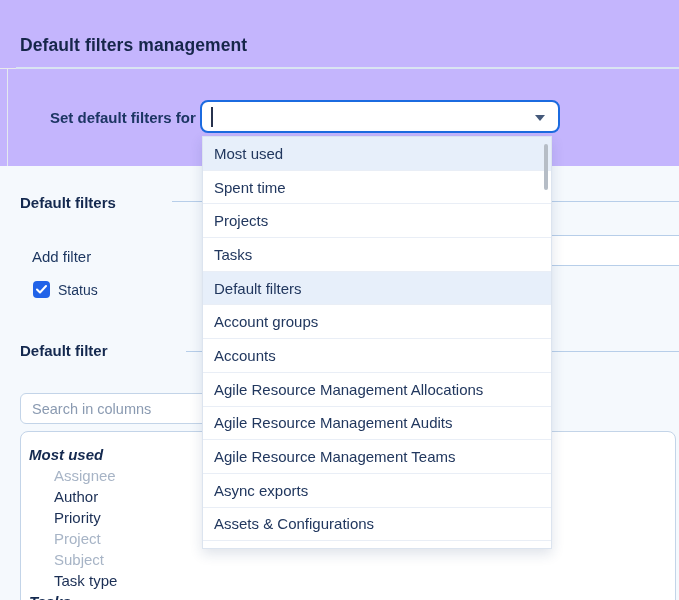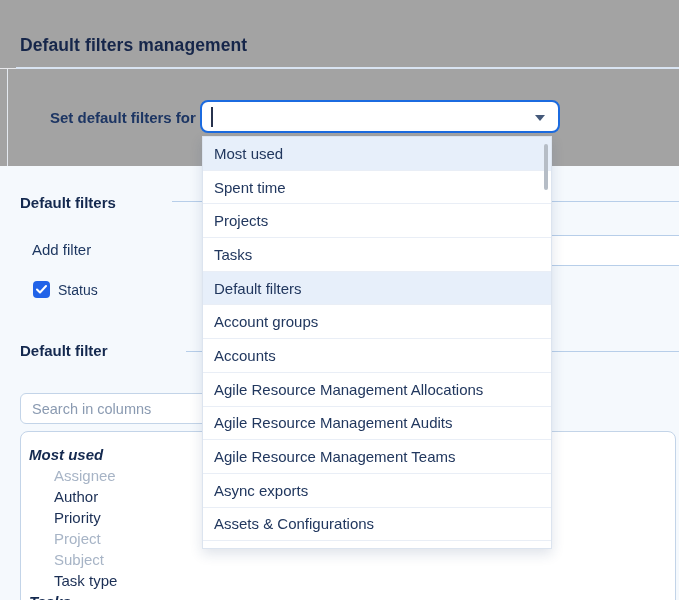--- a/index.html
+++ b/index.html
@@ -1,17 +1,17 @@
 <!DOCTYPE html>
 <html><head>
 <meta charset="utf-8">
 <style>
   html,body{margin:0;padding:0;}
   body{font-family:"Liberation Sans","DejaVu Sans",sans-serif;background:#fff;}
-  #screen{position:relative;width:679px;height:600px;overflow:hidden;background:#a3a3a3;color:#1a2b4d;}
+  #screen{position:relative;width:679px;height:600px;overflow:hidden;background:#c4b5fd;color:#1a2b4d;}
 
   
   .page-title{position:absolute;left:20px;top:23px;font-size:17.5px;font-weight:700;color:#16264a;letter-spacing:.1px;}
   .header-divider{position:absolute;left:16px;right:0;top:67px;height:2px;background:#d9e4f2;}
   .header-divider-stub{position:absolute;left:0;top:68px;width:16px;height:1px;background:#e8e9ec;}
   .panel-left-edge{position:absolute;left:7px;top:69px;width:1px;height:97px;background:#e4e9f0;}
 
   
   .set-label{position:absolute;left:50px;top:109px;font-size:15px;color:#1c3563;font-weight:bold;}
   .combobox{position:absolute;left:200px;top:100px;width:360px;height:33px;box-sizing:border-box;
@@ -24,21 +24,21 @@
 
   
   .section-bg{position:absolute;left:0;top:166px;right:0;bottom:0;background:#f5f9fd;}
   .sec-heading{position:absolute;font-size:15px;font-weight:700;color:#14294f;}
   .h-filters{left:20px;top:194px;}
   .h-columns{left:20px;top:342px;}
   .rule{position:absolute;height:1px;background:#b7cee9;}
   .rule-filters{left:172px;right:0;top:201px;}
   .rule-columns{left:186px;right:0;top:351px;}
 
-  .add-filter-label{position:absolute;left:32px;top:241px;font-size:15px;color:#1b355f;}
+  .add-filter-label{position:absolute;left:32px;top:248px;font-size:15px;color:#1b355f;}
   .add-filter-input{position:absolute;left:203px;right:0;top:235px;height:31px;box-sizing:border-box;background:#fff;
     border-top:1px solid #b7cee9;border-bottom:1px solid #b7cee9;z-index:1;}
 
   .checkbox{position:absolute;left:33px;top:281px;width:17px;height:17px;border-radius:4px;background:#2163e8;
     display:flex;align-items:center;justify-content:center;}
   .checkbox svg{display:block;}
   .status-label{position:absolute;left:58px;top:282px;font-size:14px;color:#1b355f;}
 
   .search-input{position:absolute;left:20px;top:393px;width:460px;height:31px;box-sizing:border-box;
     border:1px solid #c3d4e8;border-radius:6px;background:#fff;padding:0 11px;

